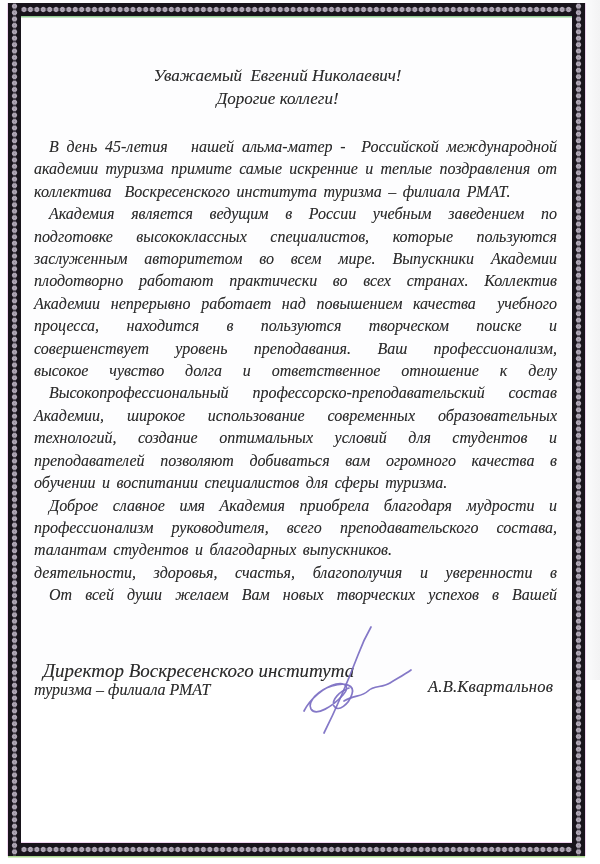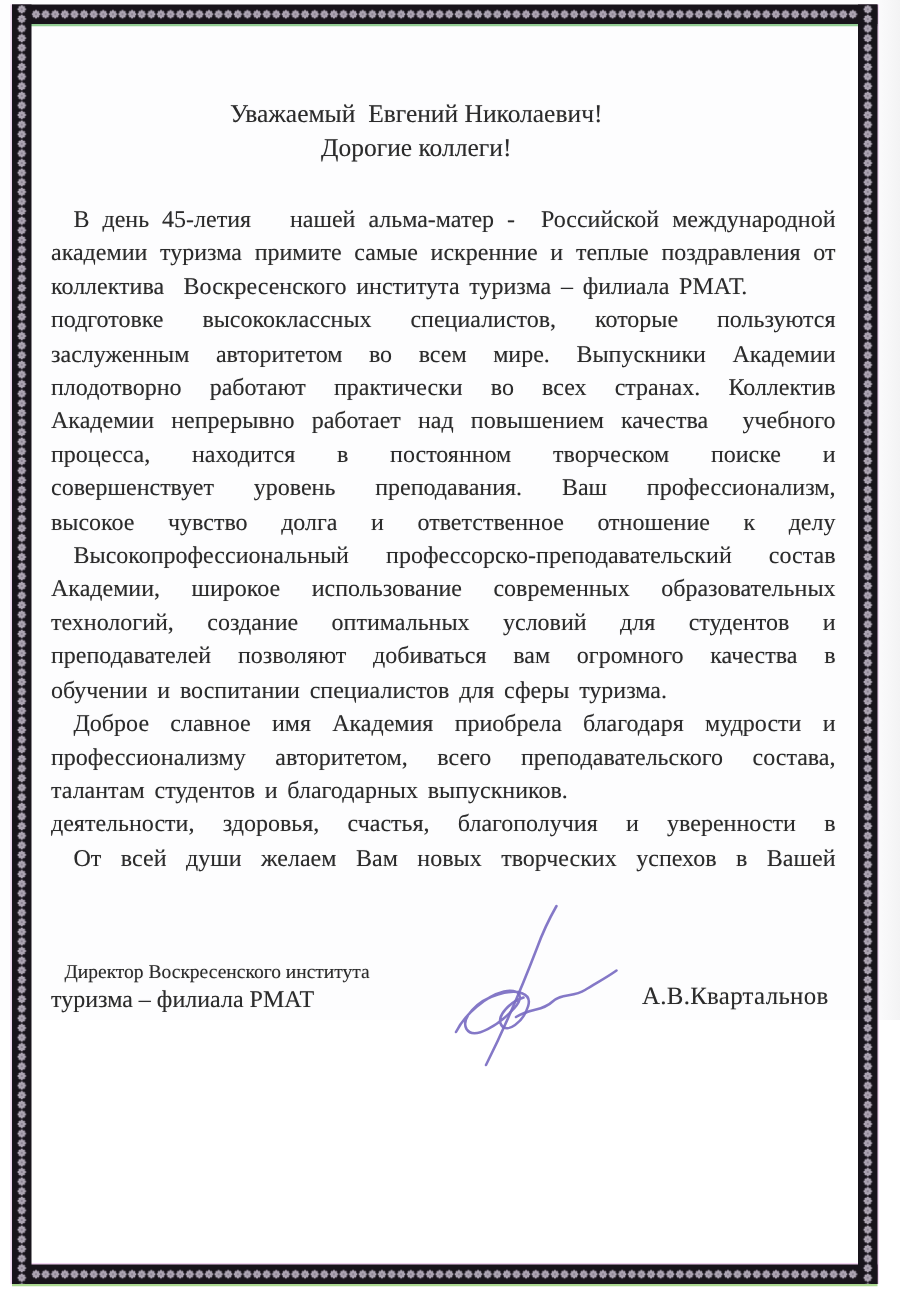--- a/index.html
+++ b/index.html
@@ -9,20 +9,21 @@
   }
   html,body{margin:0;padding:0;}
   body{
     width:600px;height:864px;overflow:hidden;
     font-family:"Liberation Serif","DejaVu Serif",serif;
     background:#ffffff;
   }
   .page{
     position:relative;width:600px;height:680px;
     background:linear-gradient(90deg,#fdfdfe 0%,#fdfdfe 97%,#f3f3f4 100%),#fdfdfe;
+    font-style:italic;
   }
   
   .strip{position:absolute;background-color:var(--bead-base);}
   .strip.h{
     left:8px;width:577px;height:13px;
     background-image:radial-gradient(circle at 3.2px 6.5px,
       #8d8494 0 0.9px,#aca4b2 0.9px 2.3px,#46404b 2.3px 2.95px,rgba(0,0,0,0) 3.05px);
     background-size:6.42px 13px;
   }
   .strip.v{
@@ -51,21 +52,21 @@
   .line{
     line-height:22.4px;
     text-align:justify;text-align-last:justify;
     white-space:pre-wrap;
   }
   .line.first{text-indent:15px;}
   .line.last{text-align:right;text-align-last:left;word-spacing:2.5px;}
 
   .sig{position:relative;margin-top:54px;height:90px;}
   .sig-title{font-size:16px;line-height:19px;}
-  .sline.s0{padding-left:9px;font-size:13px;}
+  .sline.s0{padding-left:9px;font-size:19px;}
   .sig-name{
     position:absolute;left:394px;top:16px;
     font-size:16.6px;letter-spacing:.2px;white-space:nowrap;
   }
   .sig-svg{position:absolute;left:262px;top:-36px;width:118px;height:112px;}
   .sig-svg path{fill:none;stroke:var(--ink);stroke-width:1.7;stroke-linecap:round;opacity:.92;}
 </style>
 </head>
 <body>
 
@@ -80,38 +81,39 @@
 
     <div class="greeting" id="greeting"><div class="gline">Уважаемый  Евгений Николаевич!</div><div class="gline">Дорогие коллеги!</div></div>
 
     <div class="bodytext" id="body">
         <div class="para">
           <div class="line first">В день 45-летия   нашей альма-матер -  Российской международной</div>
           <div class="line">академии туризма примите самые искренние и теплые поздравления от</div>
           <div class="line last">коллектива  Воскресенского института туризма – филиала РМАТ.</div>
         </div>
         <div class="para">
+          <div class="line first">Академия является ведущим в России учебным заведением по</div>
           <div class="line">подготовке высококлассных специалистов, которые пользуются</div>
           <div class="line">заслуженным авторитетом во всем мире. Выпускники Академии</div>
           <div class="line">плодотворно работают практически во всех странах. Коллектив</div>
           <div class="line">Академии непрерывно работает над повышением качества  учебного</div>
-          <div class="line">процесса, находится в постоянном творческом поиске и</div>
+          <div class="line">процесса, находится в пользуются творческом поиске и</div>
           <div class="line">совершенствует уровень преподавания. Ваш профессионализм,</div>
           <div class="line">высокое чувство долга и ответственное отношение к делу</div>
         </div>
         <div class="para">
           <div class="line first">Высокопрофессиональный профессорско-преподавательский состав</div>
           <div class="line">Академии, широкое использование современных образовательных</div>
           <div class="line">технологий, создание оптимальных условий для студентов и</div>
           <div class="line">преподавателей позволяют добиваться вам огромного качества в</div>
           <div class="line last">обучении и воспитании специалистов для сферы туризма.</div>
         </div>
         <div class="para">
           <div class="line first">Доброе славное имя Академия приобрела благодаря мудрости и</div>
-          <div class="line">профессионализму авторитетом, всего преподавательского состава,</div>
+          <div class="line">профессионализм руководителя, всего преподавательского состава,</div>
           <div class="line last">талантам студентов и благодарных выпускников.</div>
         </div>
         <div class="para">
           <div class="line">деятельности, здоровья, счастья, благополучия и уверенности в</div>
           <div class="line first">От всей души желаем Вам новых творческих успехов в Вашей</div>
         </div>
       </div>
 
     <div class="sig">
       <div class="sig-title" id="sigpos">

